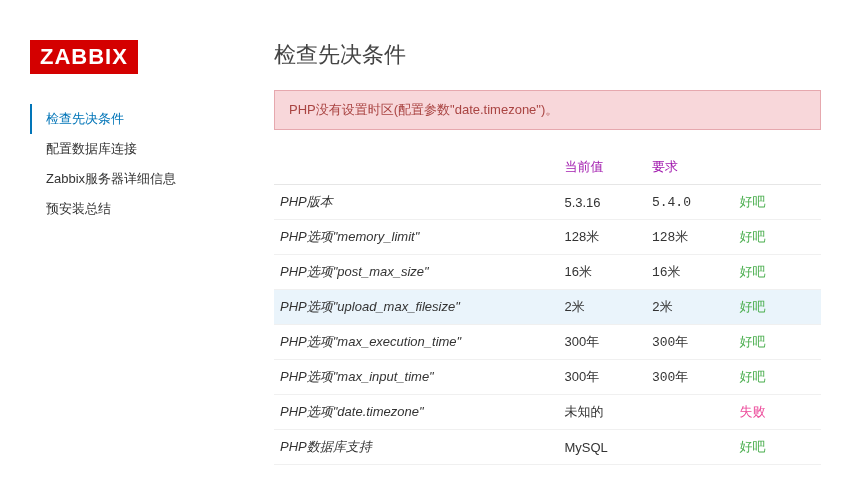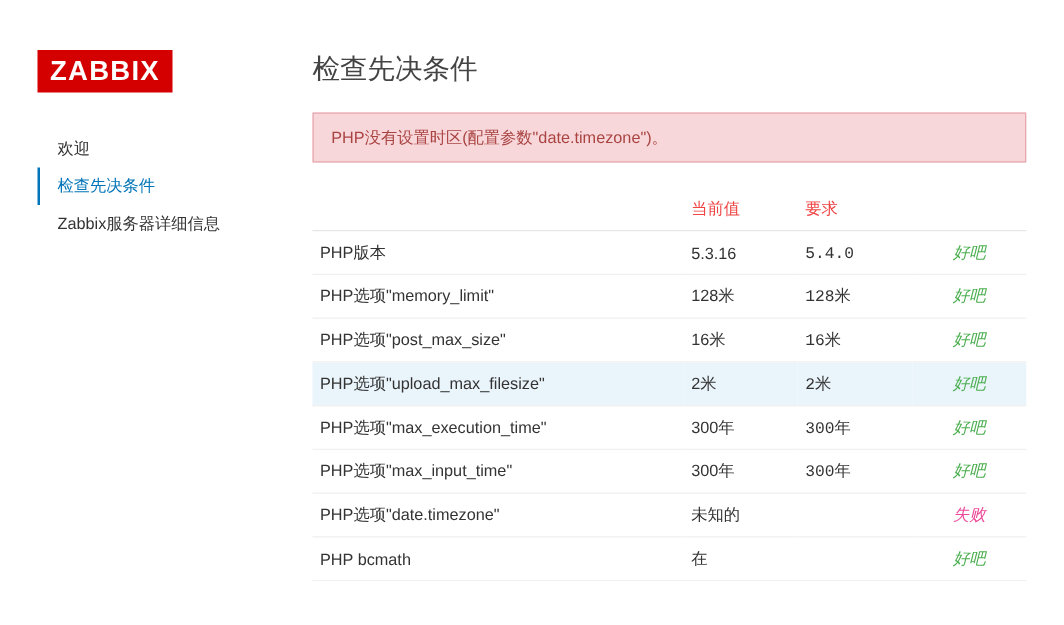--- a/index.html
+++ b/index.html
@@ -1,46 +1,47 @@
 <!DOCTYPE html>
 <html><head>
   <meta charset="utf-8">
   <style>
     * { margin: 0; padding: 0; box-sizing: border-box; }
     body { font-family: Arial, "Microsoft YaHei", sans-serif; font-size: 13px; color: #333; background: #fff; width: 851px; }
-    .container { display: flex; padding: 0 0 0 30px; }
+    .container { display: flex; padding: 0 0 0 30px; gap: 24px; }
     .sidebar { width: 190px; padding-top: 40px; }
     .logo { background: #d40000; color: #fff; font-weight: bold; font-size: 22px; padding: 4px 10px; display: inline-block; letter-spacing: 1px; margin-bottom: 30px; }
     .nav { list-style: none; border-left: 2px solid transparent; }
     .nav li { padding: 6px 0 6px 14px; cursor: pointer; color: #333; border-left: 2px solid transparent; margin-left: -2px; }
     .nav li.active { color: #0275b8; border-left: 2px solid #0275b8; }
     .main { flex: 1; padding: 40px 30px 0 30px; }
     .page-title { font-size: 22px; font-weight: normal; color: #444; margin-bottom: 20px; }
     .alert { background: #f8d7da; border: 1px solid #e6a8ae; color: #a94442; padding: 10px 14px; margin-bottom: 20px; font-size: 13px; }
     table { width: 100%; border-collapse: collapse; }
-    thead th { text-align: left; font-weight: normal; color: #ef4444; padding: 8px 6px; border-bottom: 1px solid #e6e6e6; }
+    thead th { text-align: left; font-weight: normal; color: #a21caf; padding: 8px 6px; border-bottom: 1px solid #e6e6e6; }
     tbody td { padding: 8px 6px; border-bottom: 1px solid #f0f0f0; color: #333; }
     tbody tr.hover { background: #eaf4fb; }
-    .col-name { width: 52%; }
+    .col-name { width: 52%; font-style: italic; }
     .col-current { width: 16%; }
     .col-req { width: 16%; font-family: Liberation Mono, monospace; }
-    .col-status { width: 16%; text-align: center; font-style: italic; }
+    .col-status { width: 16%; text-align: left; }
     .status-ok { color: #4caf50; }
     .status-fail { color: #ec4899; }
   </style>
 </head>
 <body>
 
 <div class="container">
   <aside class="sidebar">
     <div class="logo">ZABBIX</div>
     <ul class="nav" id="nav-list">
-        <li>欢迎</li>
         <li class="active">检查先决条件</li>
+        <li>配置数据库连接</li>
         <li>Zabbix服务器详细信息</li>
+        <li>预安装总结</li>
       </ul>
   </aside>
 
   <section class="main">
     <h1 class="page-title">检查先决条件</h1>
     <div class="alert">PHP没有设置时区(配置参数"date.timezone")。</div>
     <table>
       <thead>
         <tr>
           <th class="col-name"></th>
@@ -86,21 +87,21 @@
             <td class="col-req">300年</td>
             <td class="col-status status-ok">好吧</td>
           </tr>
           <tr>
             <td class="col-name">PHP选项"date.timezone"</td>
             <td class="col-current">未知的</td>
             <td class="col-req"></td>
             <td class="col-status status-fail">失败</td>
           </tr>
           <tr>
-            <td class="col-name">PHP bcmath</td>
-            <td class="col-current">在</td>
+            <td class="col-name">PHP数据库支持</td>
+            <td class="col-current">MySQL</td>
             <td class="col-req"></td>
             <td class="col-status status-ok">好吧</td>
           </tr>
         </tbody>
     </table>
   </section>
 </div>
 
 </body></html>

